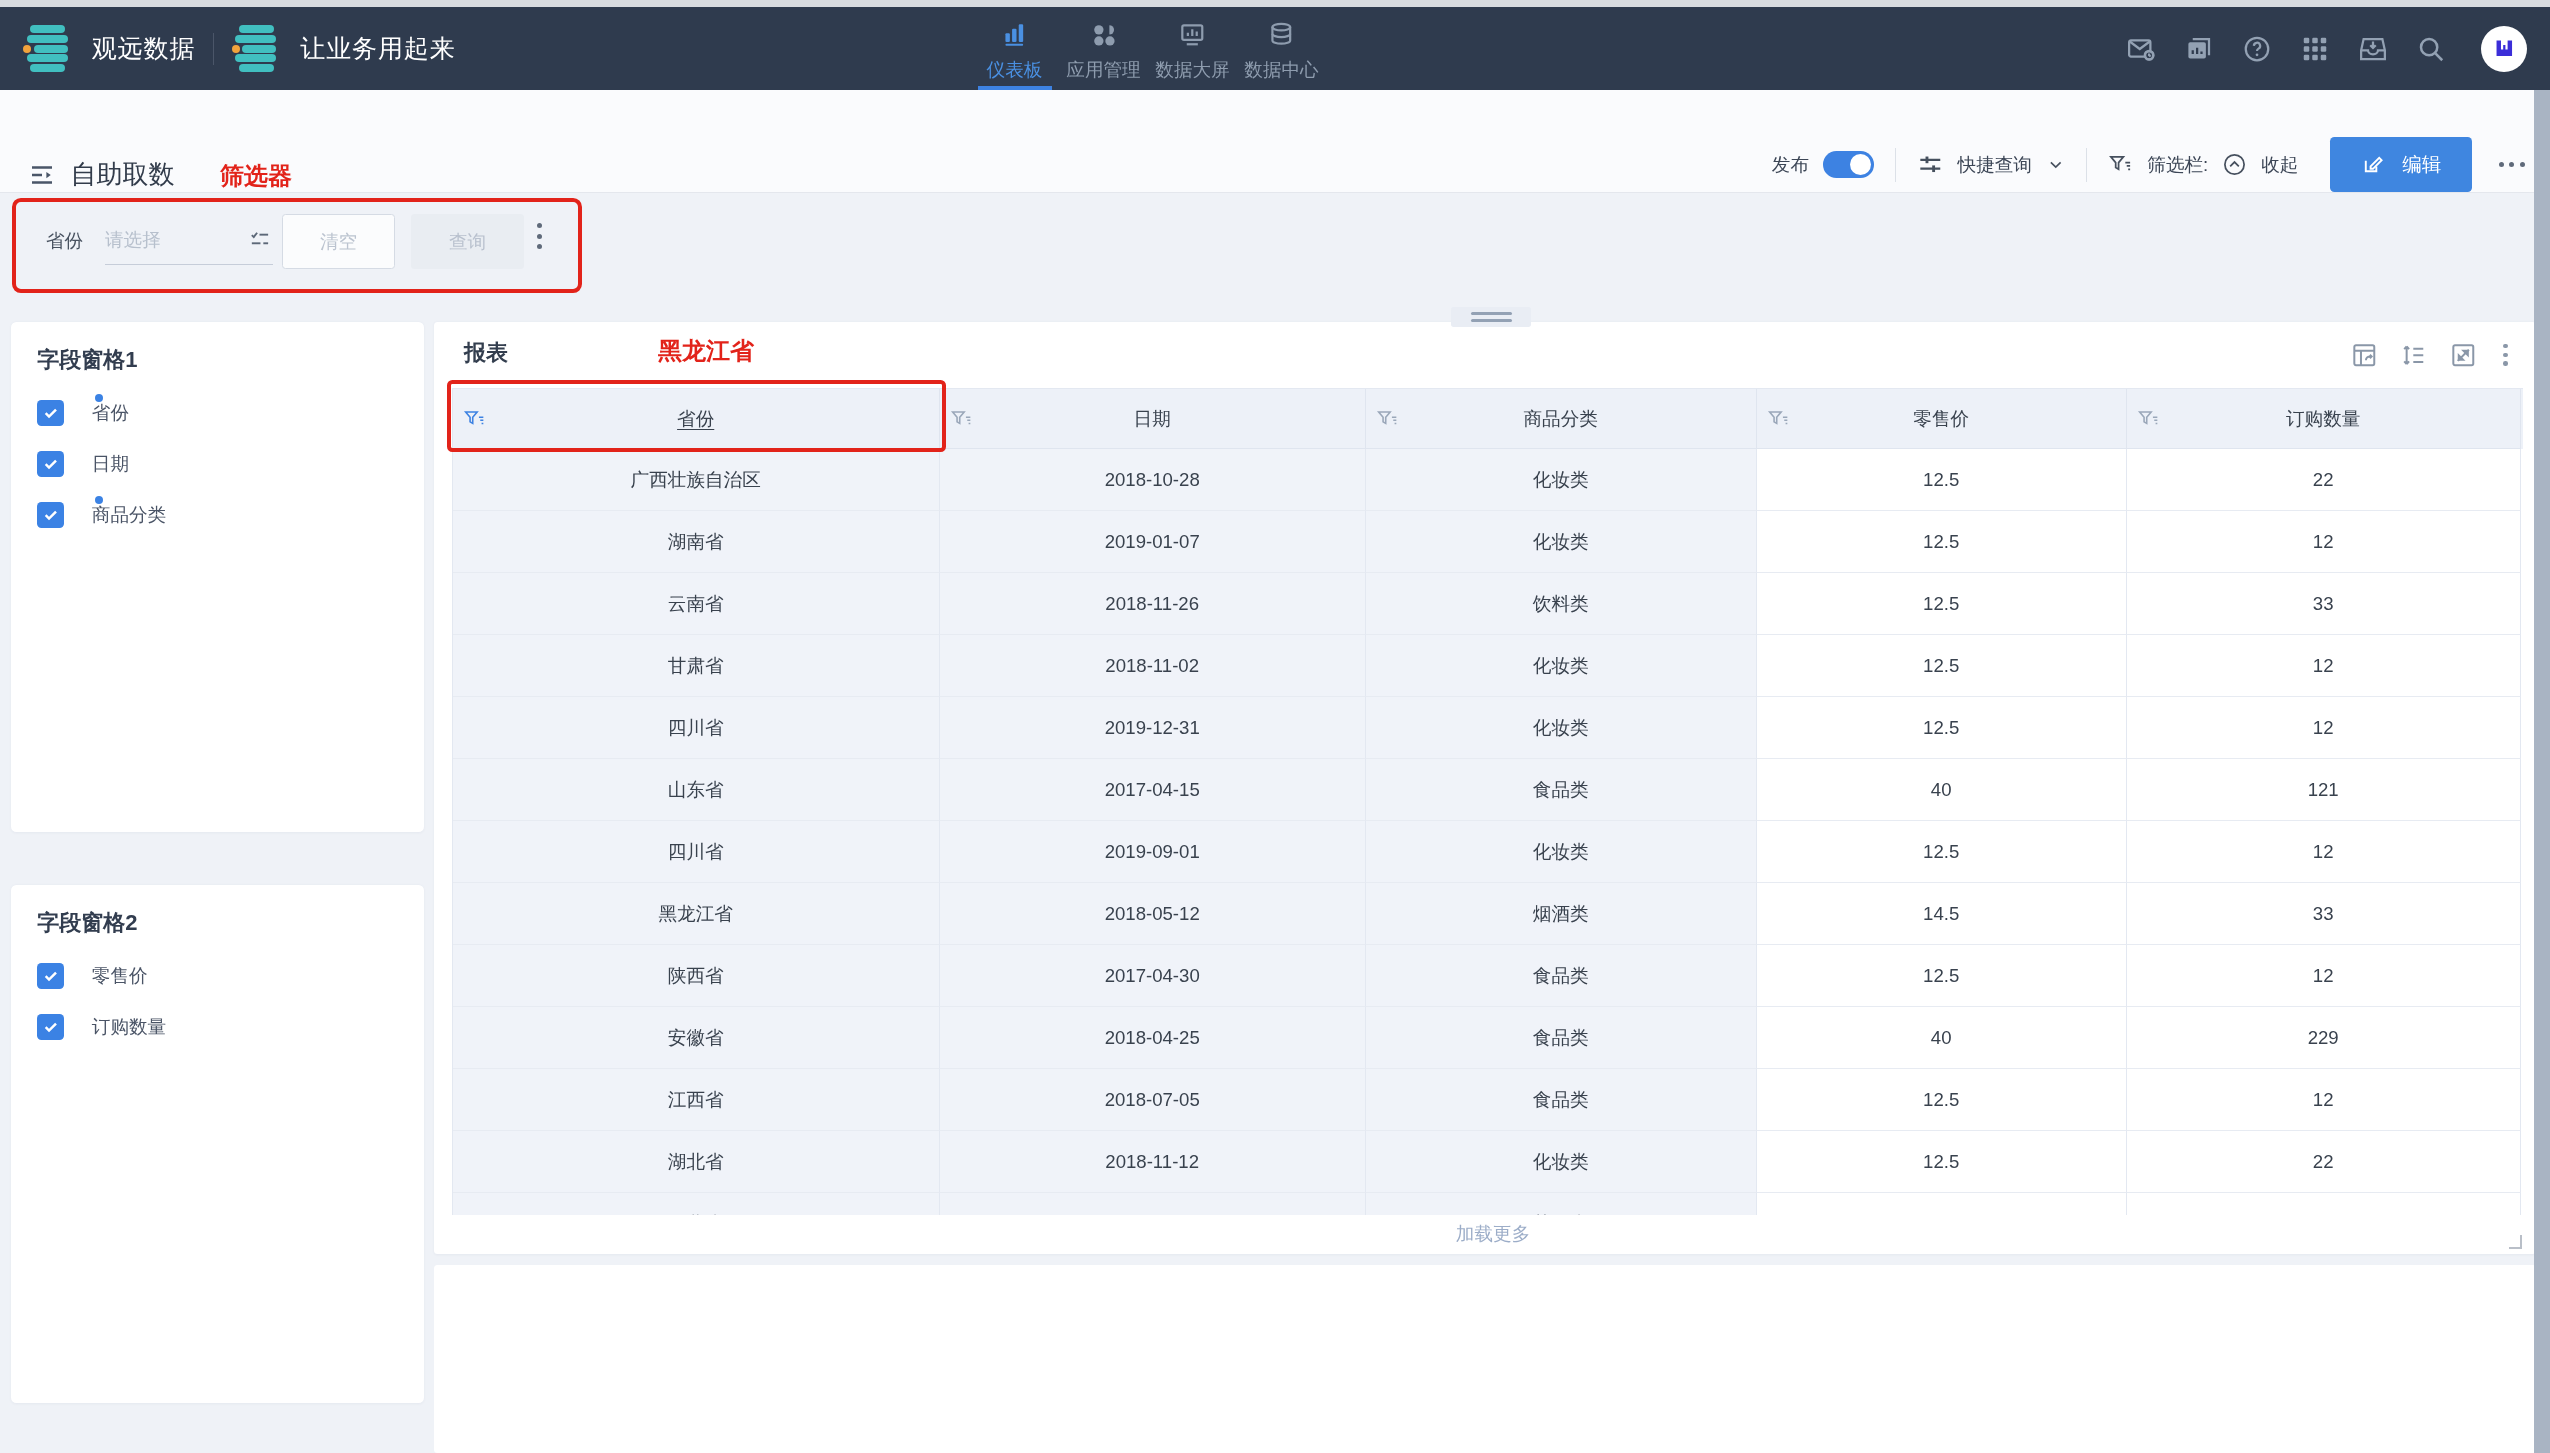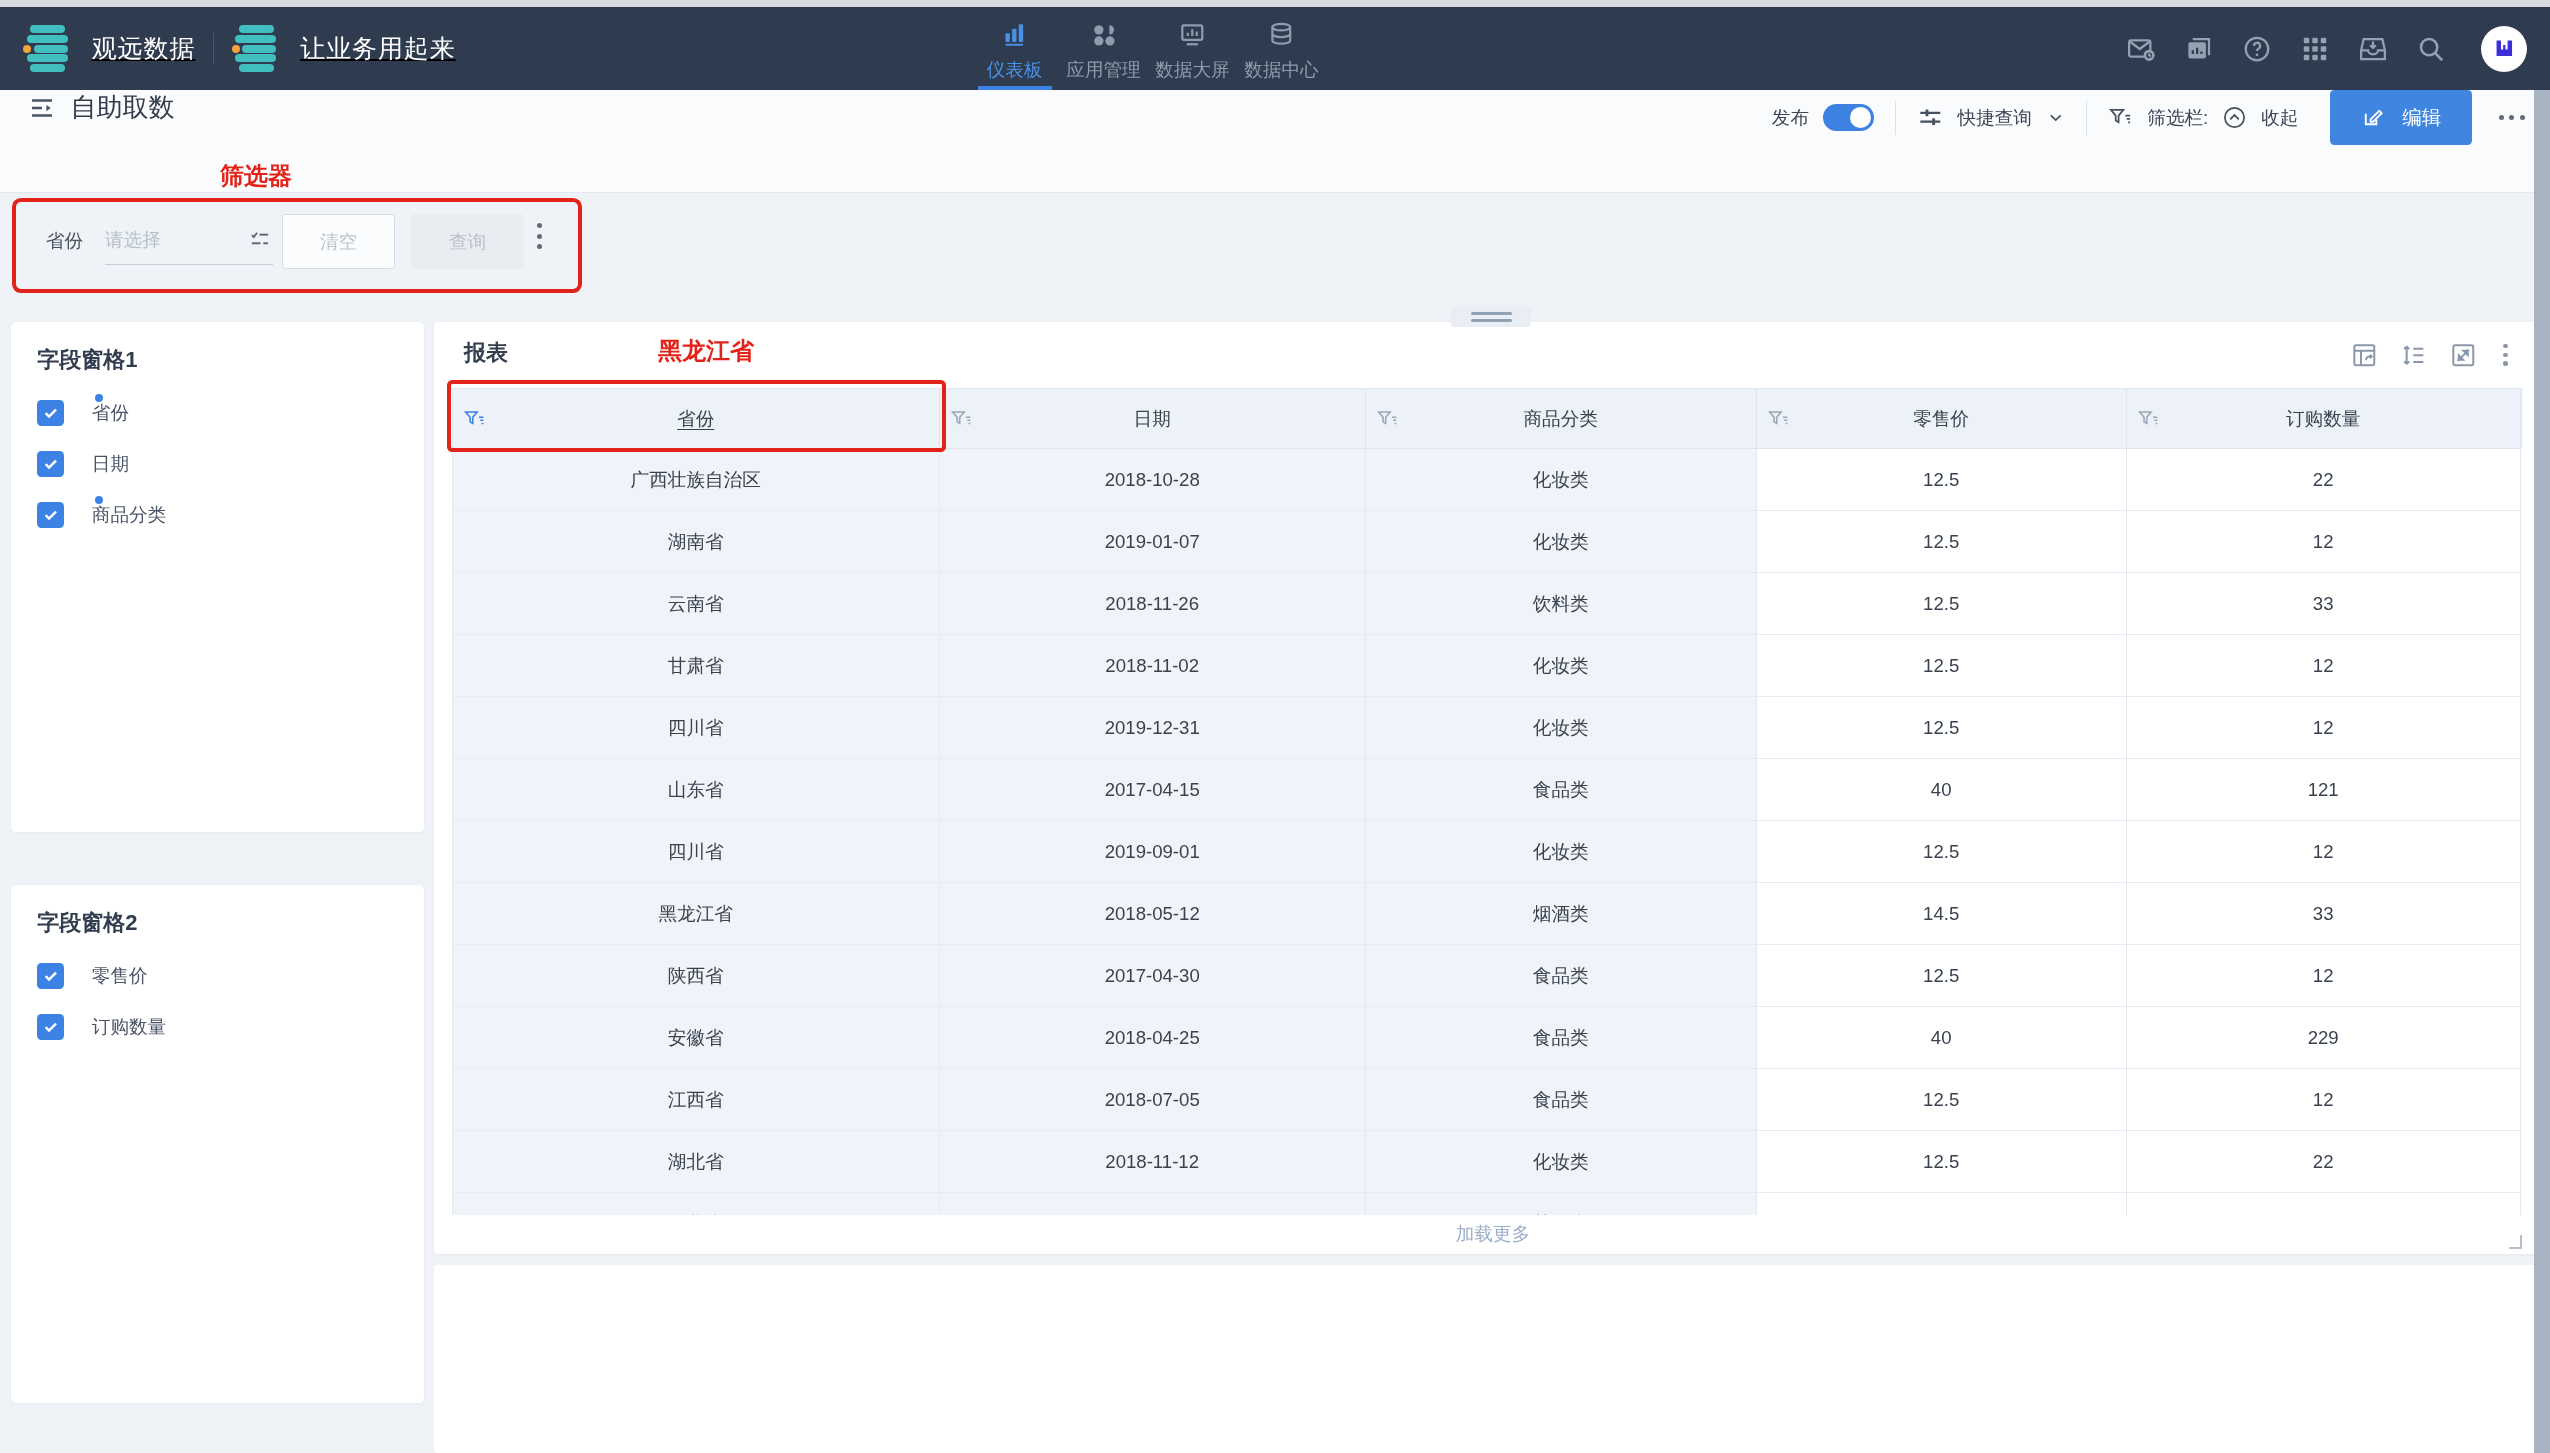--- a/index.html
+++ b/index.html
@@ -2,21 +2,21 @@
 <html style="font-size:14px"><head>
 <meta charset="utf-8">
 <style>
   html,body{margin:0;padding:0;width:2550px;height:1453px;overflow:hidden;
     font-family:"Liberation Sans","DejaVu Sans",sans-serif;background:#eff2f7;}
   #page{position:relative;width:2550px;height:1453px;background:#eff2f7;}
   
   #top-strip{position:absolute;left:0;top:0;width:2550px;height:7px;background:#d8dbdf;}
   
   #navbar{position:absolute;left:0;top:7px;width:2550px;height:83px;background:#2f3b4e;
-    display:flex;align-items:center;box-sizing:border-box;padding:0 23px;text-decoration:underline;}
+    display:flex;align-items:center;box-sizing:border-box;padding:0 23px;}
   .nav-left{display:flex;align-items:center;gap:17.7px;}
   .logo{position:relative;display:flex;flex-direction:column;gap:1.8px;width:51px;}
   .logo i{height:8px;border-radius:4.4px;background:#41bfc0;display:block;}
   .logo .b1{width:35px;margin-left:7px;}
   .logo .b2{width:41px;margin-left:3.5px;}
   .logo .b3{width:34px;margin-left:10.6px;}
   .logo .b4{width:41px;margin-left:3.5px;}
   .logo .b5{width:35px;margin-left:7px;}
   .logo .dot{position:absolute;left:0;top:20.4px;width:8px;height:8px;border-radius:50%;background:#f2a33c;}
   .brand{color:#fff;font-size:25px;letter-spacing:0.9px;}
@@ -28,21 +28,21 @@
   .nav-item .nlabel{font-size:18.6px;}
   .nav-item.active{color:#4a90e2;}
   .nav-item.active .underline{position:absolute;bottom:0;left:50%;transform:translateX(-50%);
     width:74px;height:4.4px;background:#3d82e2;}
   .nav-right{margin-left:auto;display:flex;align-items:center;gap:28px;color:#93a1b3;}
   .nav-right .nicon{display:flex;cursor:pointer;}
   .avatar{width:46px;height:46px;border-radius:50%;background:#fff;display:flex;
     align-items:center;justify-content:center;margin-left:7px;cursor:pointer;}
   
   #toolbar{position:absolute;left:0;top:90px;width:2550px;height:103px;background:#fafbfd;
-    border-bottom:0.9px solid #e4e7ed;box-sizing:border-box;display:flex;align-items:flex-start;
+    border-bottom:0.9px solid #e4e7ed;box-sizing:border-box;display:flex;align-items:flex-end;
     padding:0 25px 0 26.6px;}
   .tb-left{display:flex;align-items:center;gap:14px;}
   #page-title{font-size:26px;color:#323c4b;}
   .tb-right{margin-left:auto;display:flex;align-items:center;gap:14px;color:#3c4656;}
   .tb-label{font-size:18.6px;color:#3c4656;}
   .toggle{width:51px;height:26.6px;border-radius:13.3px;background:#3d82e2;position:relative;cursor:pointer;}
   .toggle .knob{position:absolute;right:2.7px;top:2.7px;width:21px;height:21px;border-radius:50%;background:#fff;}
   .vr{width:0.9px;height:34px;background:#dce1e8;margin:0 7px;}
   .tbicon{display:flex;color:#46505e;cursor:pointer;}
   #edit-btn{margin-left:17.7px;width:142px;height:55px;background:#3f86e0;border:none;border-radius:4.4px;

